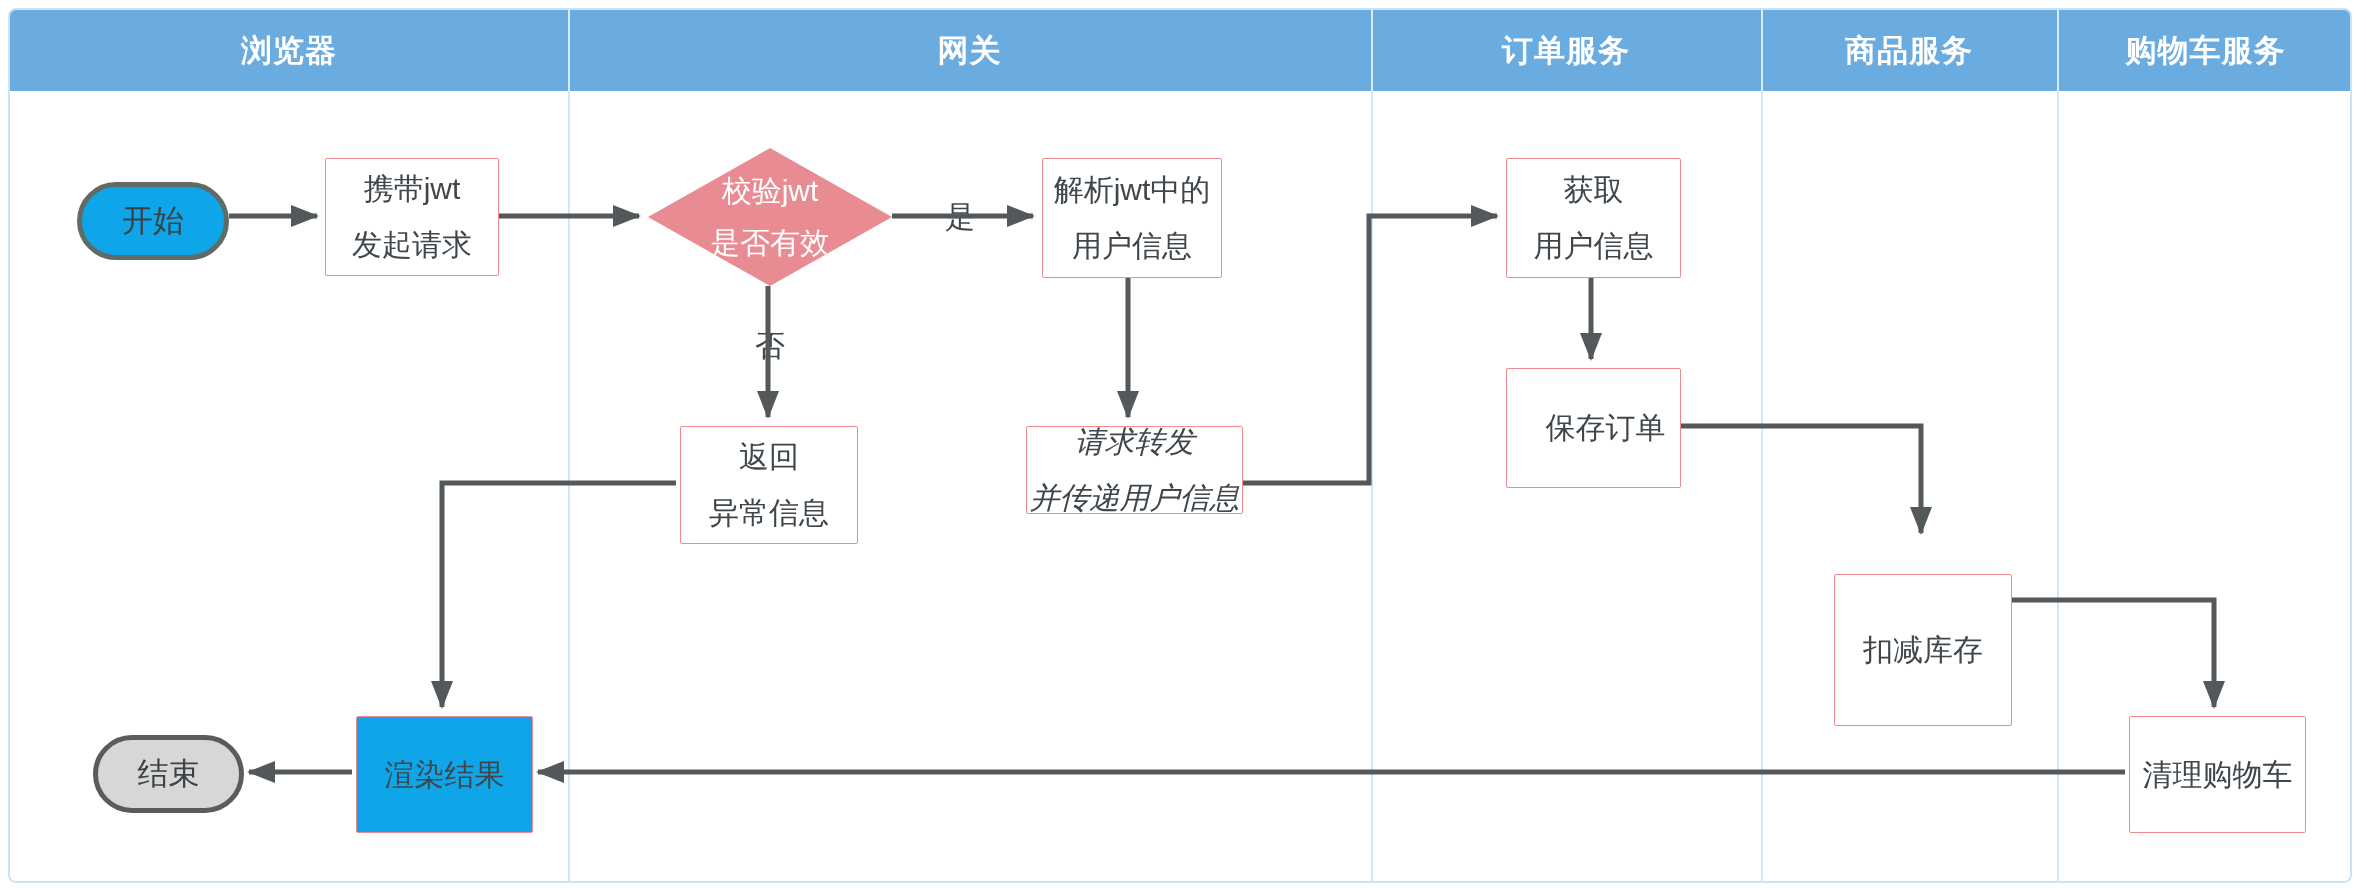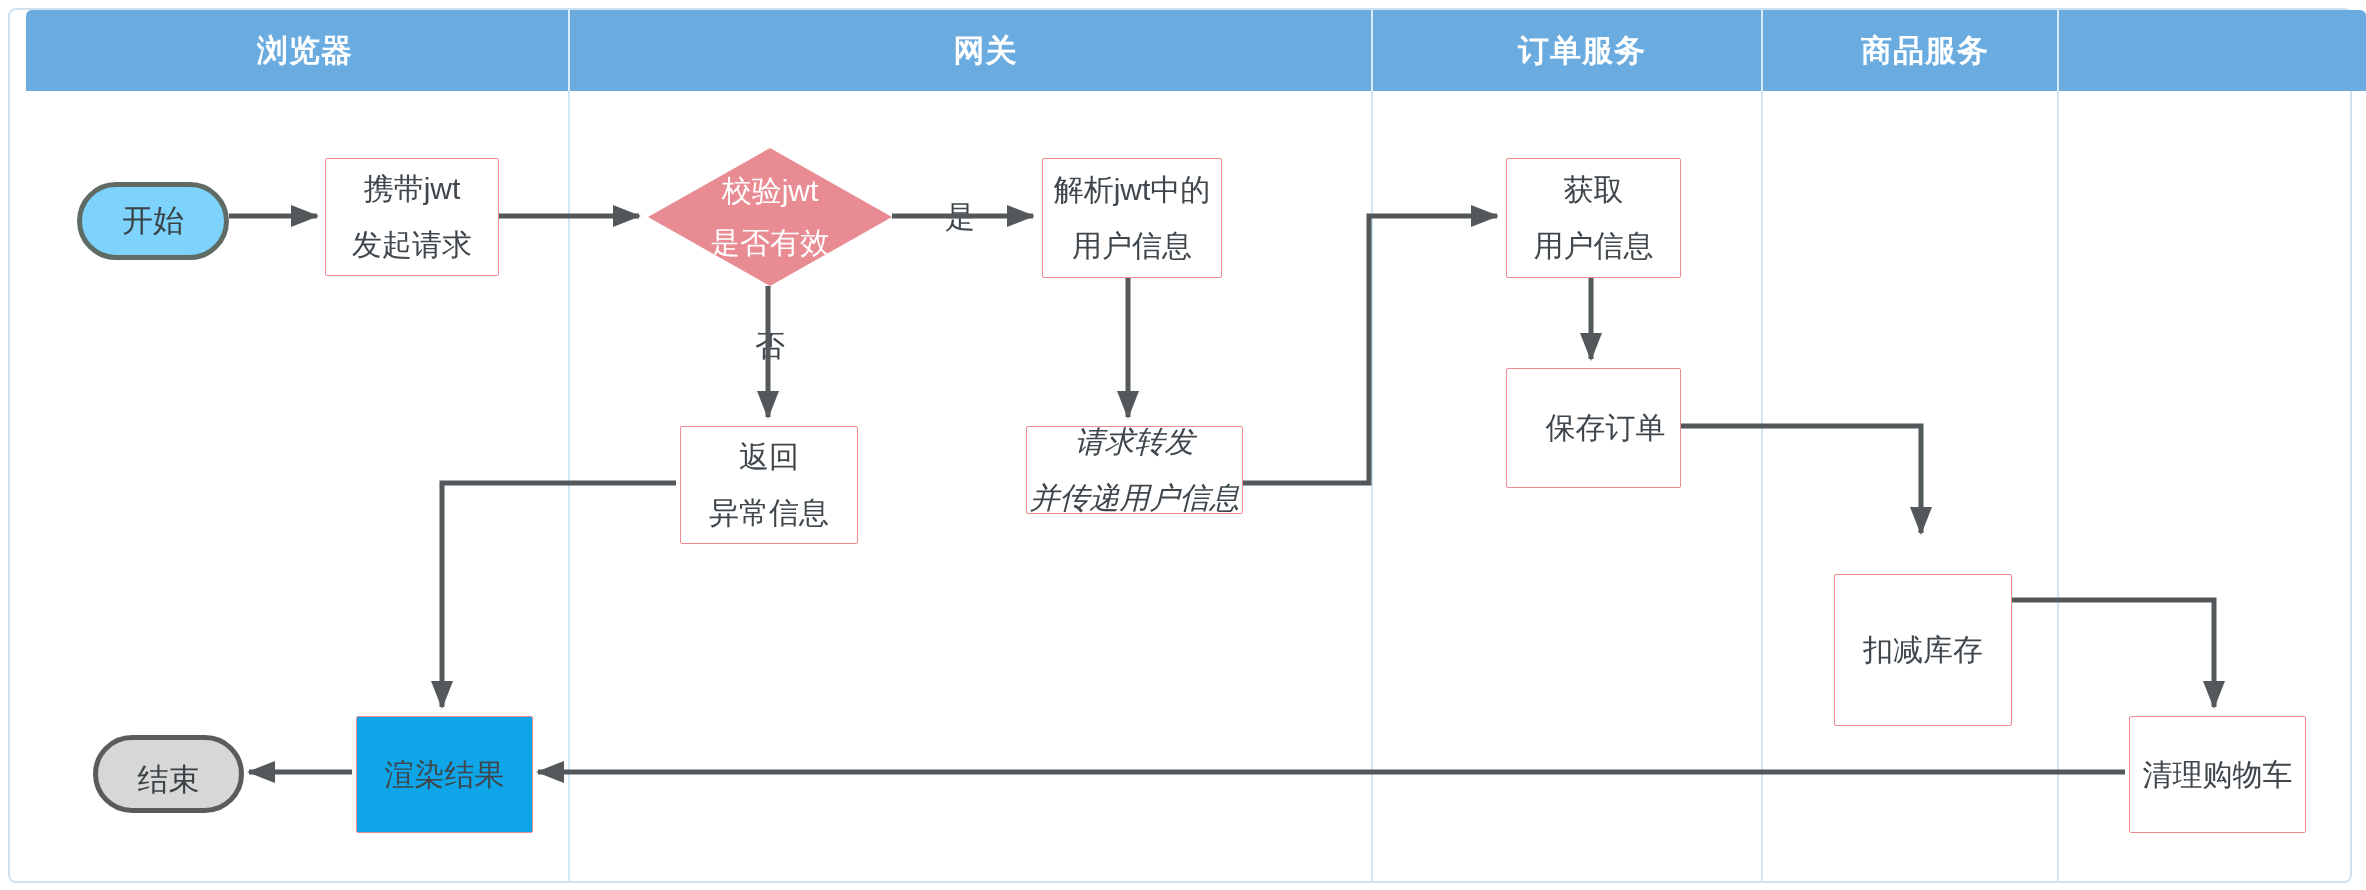--- a/index.html
+++ b/index.html
@@ -18,21 +18,21 @@
     position: absolute;
     left: 8px; top: 8px;
     width: 2344px; height: 875px;
     border: 2px solid #cfe2f1;
     border-radius: 8px;
     box-sizing: border-box;
     background: #ffffff;
   }
   #lane-header {
     position: absolute;
-    left: 16px; top: 0;
+    left: 0; top: 0;
     width: 100%; height: 81px;
     border-radius: 6px 6px 0 0;
   }
   .lane-title-cell {
     position: absolute;
     top: 0; height: 81px;
     display: flex;
     align-items: center;
     justify-content: center;
     color: #ffffff;
@@ -104,33 +104,36 @@
         </div>
         <div class="lane-title-cell" style="left: 558px; width: 803px; color: rgb(255, 255, 255);">
           <span>网关</span>
         </div>
         <div class="lane-title-cell" style="left: 1361px; width: 390px; color: rgb(255, 255, 255);">
           <span>订单服务</span>
         </div>
         <div class="lane-title-cell" style="left: 1751px; width: 296px; color: rgb(255, 255, 255);">
           <span>商品服务</span>
         </div>
+        <div class="lane-title-cell" style="left: 2047px; width: 297px; color: rgb(255, 255, 255);">
+          <span>购物车服务</span>
+        </div>
       </div>
     <div id="lane-dividers">
         <div class="header-divider" style="left: 558px; background: rgb(216, 236, 251);"></div>
         <div class="lane-divider" style="left: 558px; background: rgb(207, 231, 247);"></div>
         <div class="header-divider" style="left: 1361px; background: rgb(216, 236, 251);"></div>
         <div class="lane-divider" style="left: 1361px; background: rgb(207, 231, 247);"></div>
         <div class="header-divider" style="left: 1751px; background: rgb(216, 236, 251);"></div>
         <div class="lane-divider" style="left: 1751px; background: rgb(207, 231, 247);"></div>
         <div class="header-divider" style="left: 2047px; background: rgb(216, 236, 251);"></div>
         <div class="lane-divider" style="left: 2047px; background: rgb(207, 231, 247);"></div>
       </div>
     <div id="nodes">
-        <div class="node stadium" style="left: 67px; top: 172px; width: 152px; height: 78px; color: rgb(59, 66, 70); border: 5px solid rgb(95, 107, 99); background: #7dd3fc;">
+        <div class="node stadium" style="left: 67px; top: 172px; width: 152px; height: 78px; color: rgb(59, 66, 70); border: 5px solid rgb(95, 107, 99); background: #0ea5e9;">
           <span class="node-line">开始</span>
         </div>
         <div class="node box" style="left: 315px; top: 148px; width: 174px; height: 118px; color: rgb(63, 71, 76); border-color: rgb(240, 138, 145); background: rgb(255, 255, 255);">
           <span class="node-line">携带jwt</span>
           <span class="node-line">发起请求</span>
         </div>
         <div class="node diamond" style="left: 638px; top: 138px; width: 244px; height: 138px; color: rgb(255, 255, 255); background: rgb(233, 139, 147);">
           <span class="node-line">校验jwt</span>
           <span class="node-line">是否有效</span>
         </div>
@@ -155,21 +158,21 @@
         </div>
         <div class="node box" style="left: 1824px; top: 564px; width: 178px; height: 152px; color: rgb(63, 71, 76); border-color: rgb(240, 138, 145); background: rgb(255, 255, 255);">
           <span class="node-line">扣减库存</span>
         </div>
         <div class="node box" style="left: 2119px; top: 706px; width: 177px; height: 117px; color: rgb(63, 71, 76); border-color: rgb(240, 138, 145); background: rgb(255, 255, 255);">
           <span class="node-line">清理购物车</span>
         </div>
         <div class="node box" style="left: 346px; top: 706px; width: 177px; height: 117px; color: rgb(63, 71, 76); border-color: rgb(240, 138, 145); background: #0ea5e9;">
           <span class="node-line">渲染结果</span>
         </div>
-        <div class="node stadium" style="left: 83px; top: 725px; width: 151px; height: 78px; color: rgb(59, 66, 70); border: 5px solid rgb(91, 91, 91); background: rgb(215, 215, 215); justify-content: flex-end;">
+        <div class="node stadium" style="left: 83px; top: 725px; width: 151px; height: 78px; color: rgb(59, 66, 70); border: 5px solid rgb(91, 91, 91); background: rgb(215, 215, 215);">
           <span class="node-line">结束</span>
         </div>
       </div>
     <div id="edge-labels">
         <span class="edge-label" style="left: 950px; top: 207px; color: rgb(63, 71, 76);">是</span>
         <span class="edge-label" style="left: 760px; top: 336px; color: rgb(63, 71, 76);">否</span>
       </div>
   </div>
   <svg id="edge-layer" viewBox="0 0 2366 890">
     <defs>

